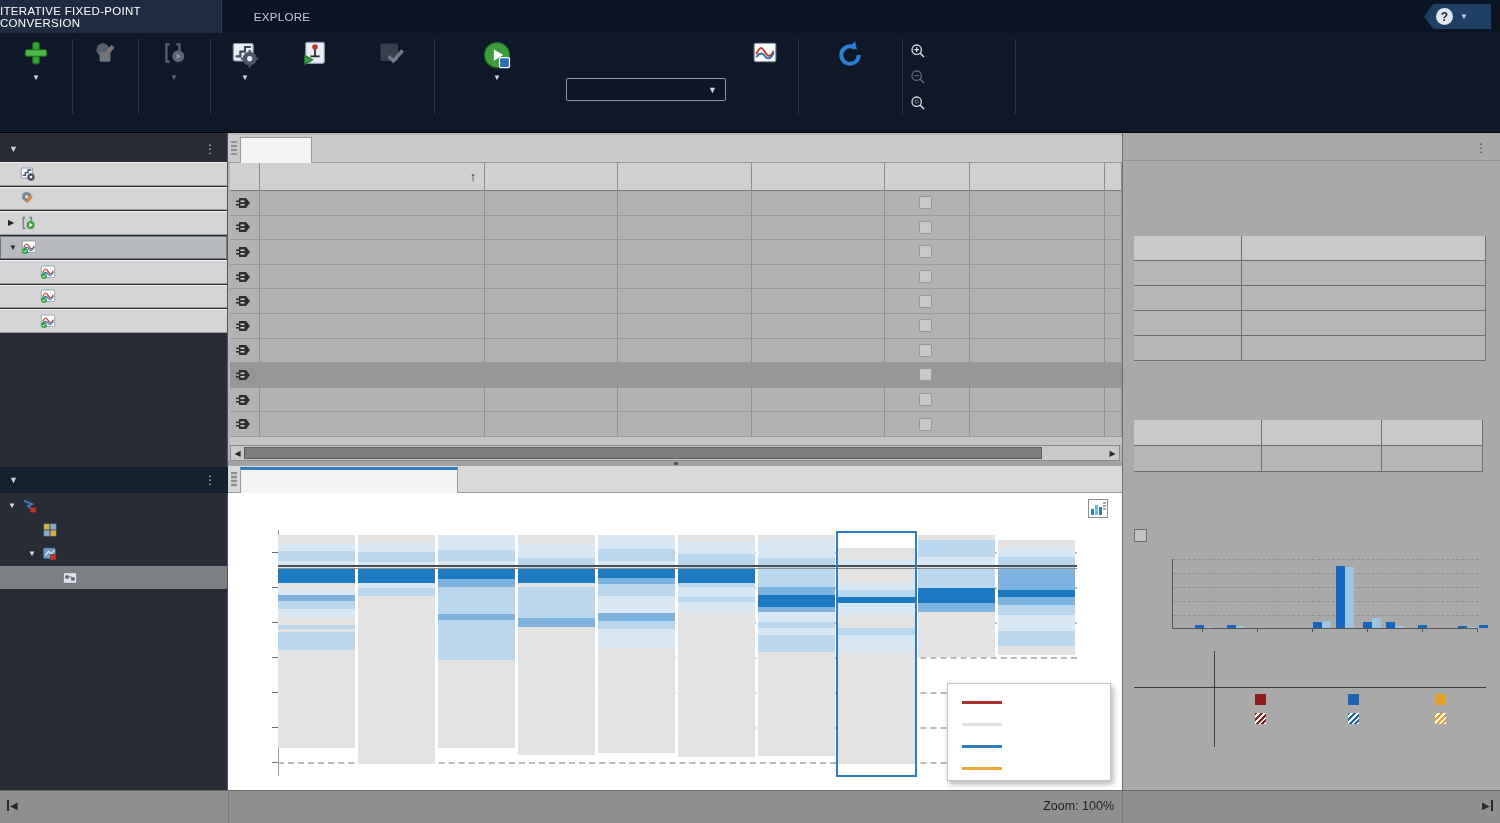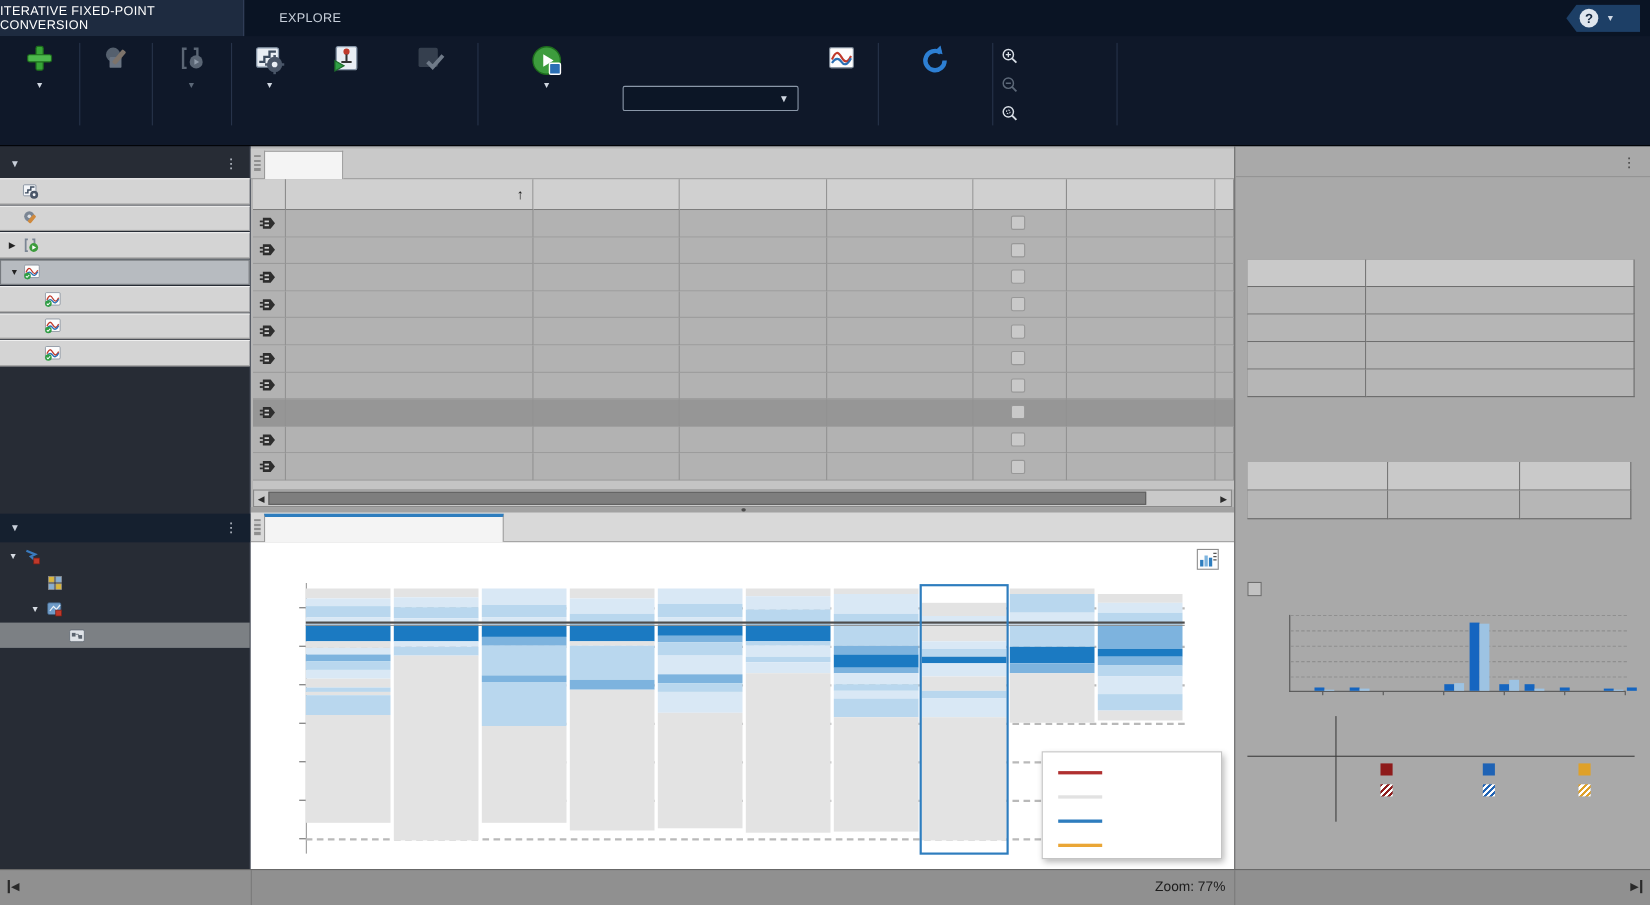--- a/index.html
+++ b/index.html
@@ -1061,16 +1061,16 @@
         <div class="vcell" style="position: absolute; left: 266px; top: 77px; width: 86px; height: 17px;">
           <span></span>
         </div>
       </div>
     </div>
 
   <div id="statusbar" class="abs">
     <div class="sb-sep" style="left:228px"></div>
     <div class="sb-sep" style="left:1122px"></div>
     <div class="sb-icon" style="left:7px;border-left:2px solid #2a2a2a;padding-left:1px;">◀</div>
-    <div id="sb-zoom">Zoom: 77%</div>
+    <div id="sb-zoom">Zoom: 100%</div>
     <div class="sb-icon" style="left:1482px;border-right:2px solid #2a2a2a;padding-right:1px;">▶</div>
   </div>
 </div>
 
 </body></html>

